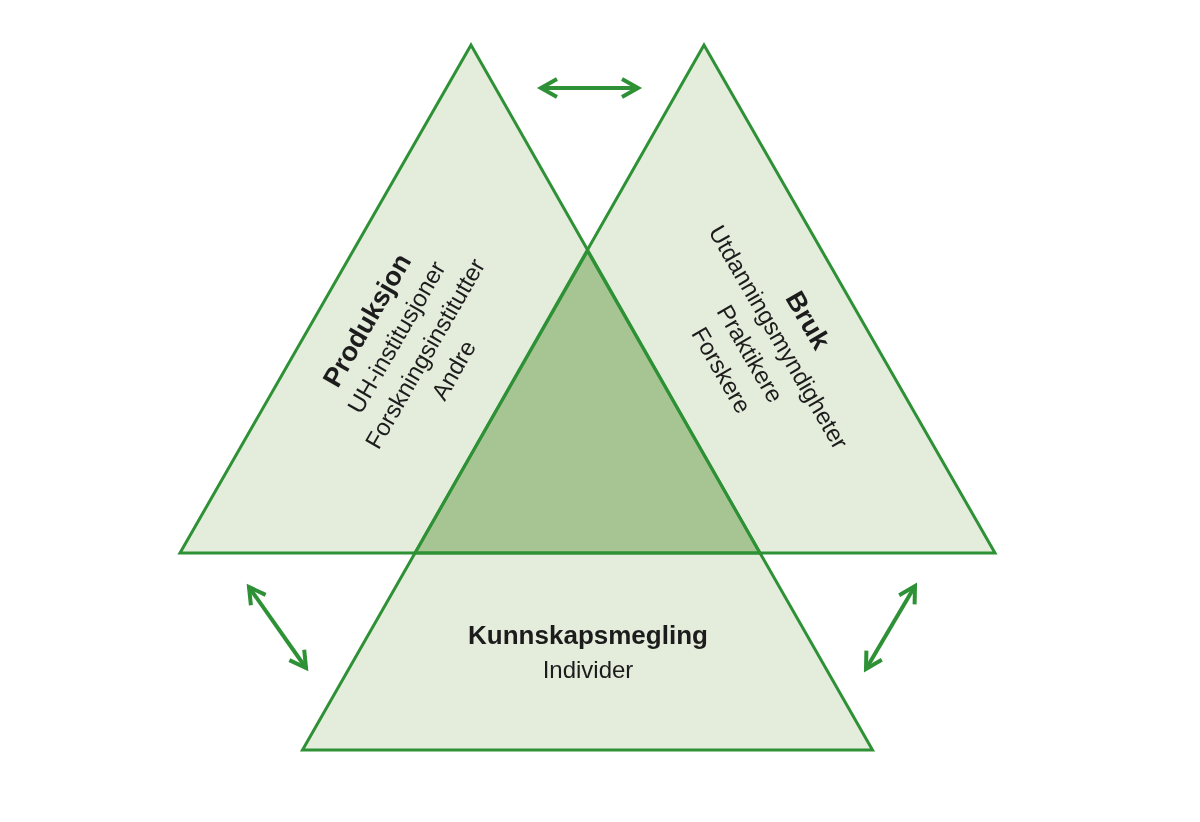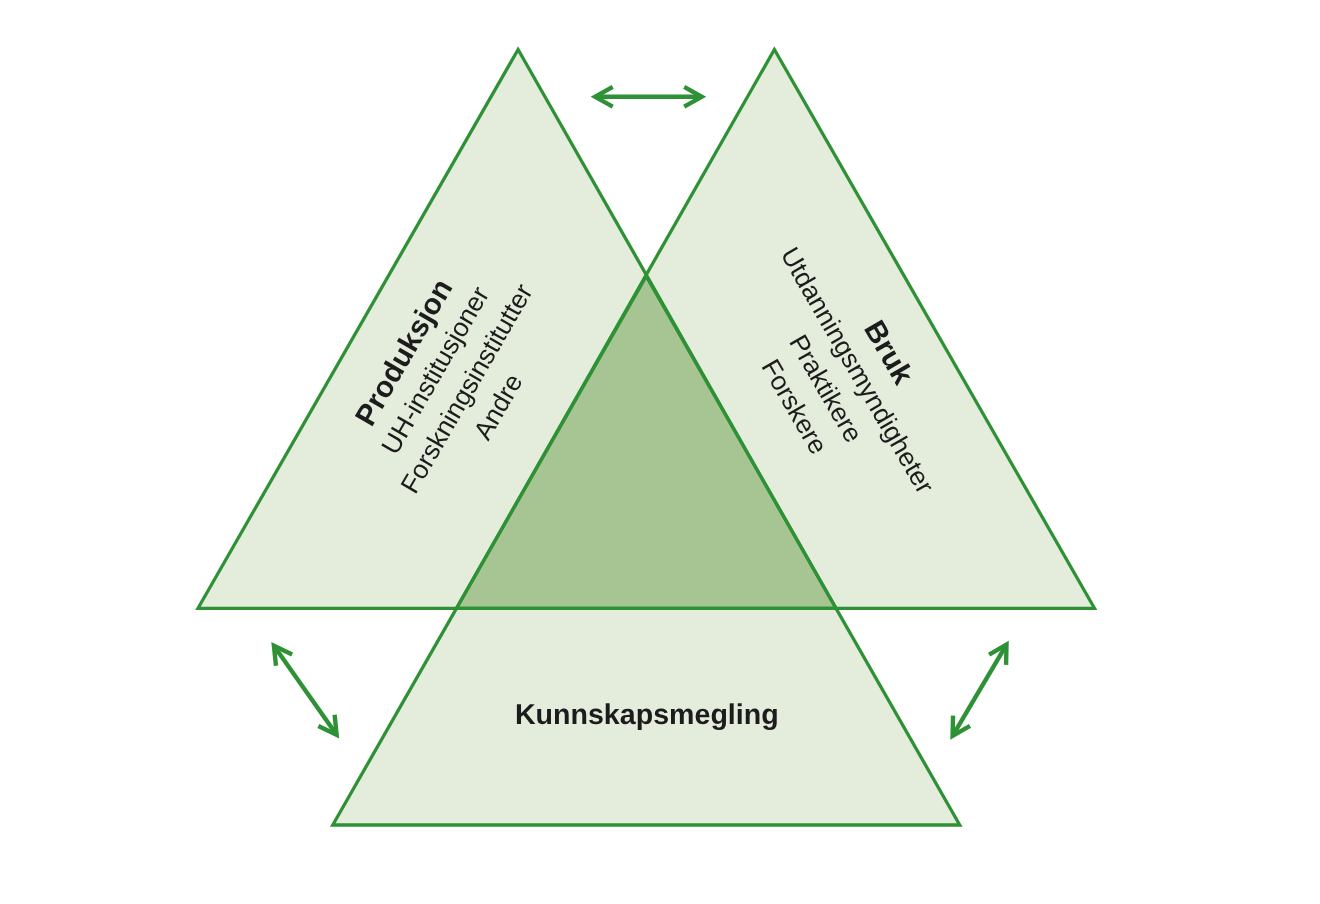--- a/index.html
+++ b/index.html
@@ -101,15 +101,16 @@
 
   <div class="label-block label-right">
     <div class="hdr">Bruk</div>
     <div class="item">Utdanningsmyndigheter</div>
     <div class="item">Praktikere</div>
     <div class="item">Forskere</div>
   </div>
 
   <div class="label-block label-bottom">
     <div class="hdr">Kunnskapsmegling</div>
+    <div class="item">Individer</div>
   </div>
 
 </div>
 
 </body></html>

